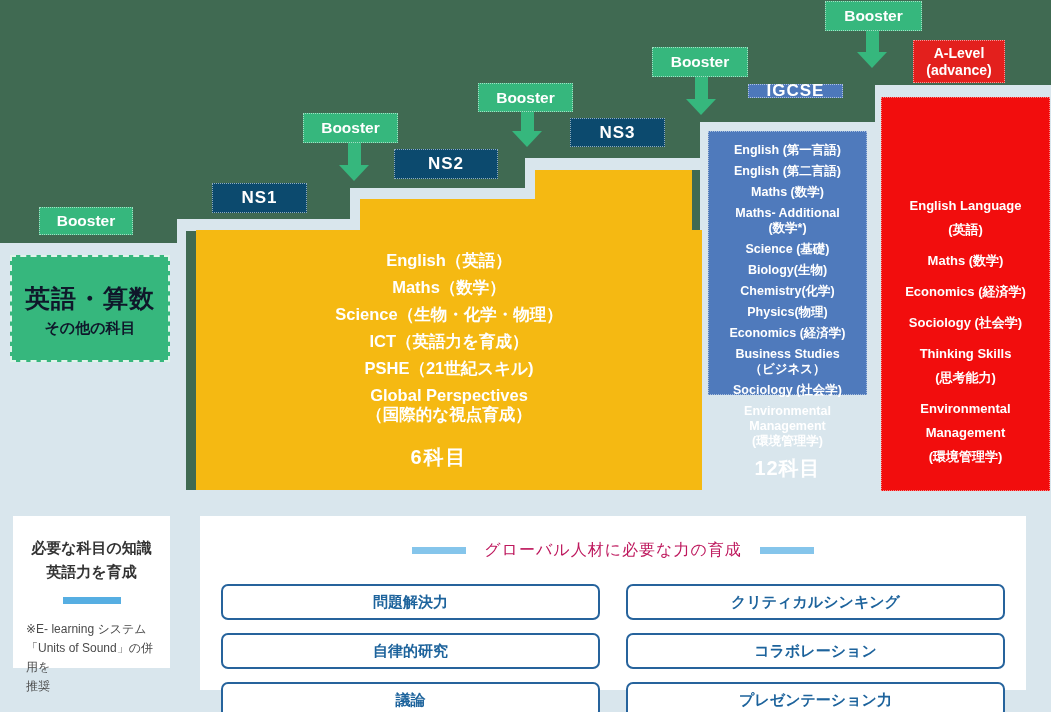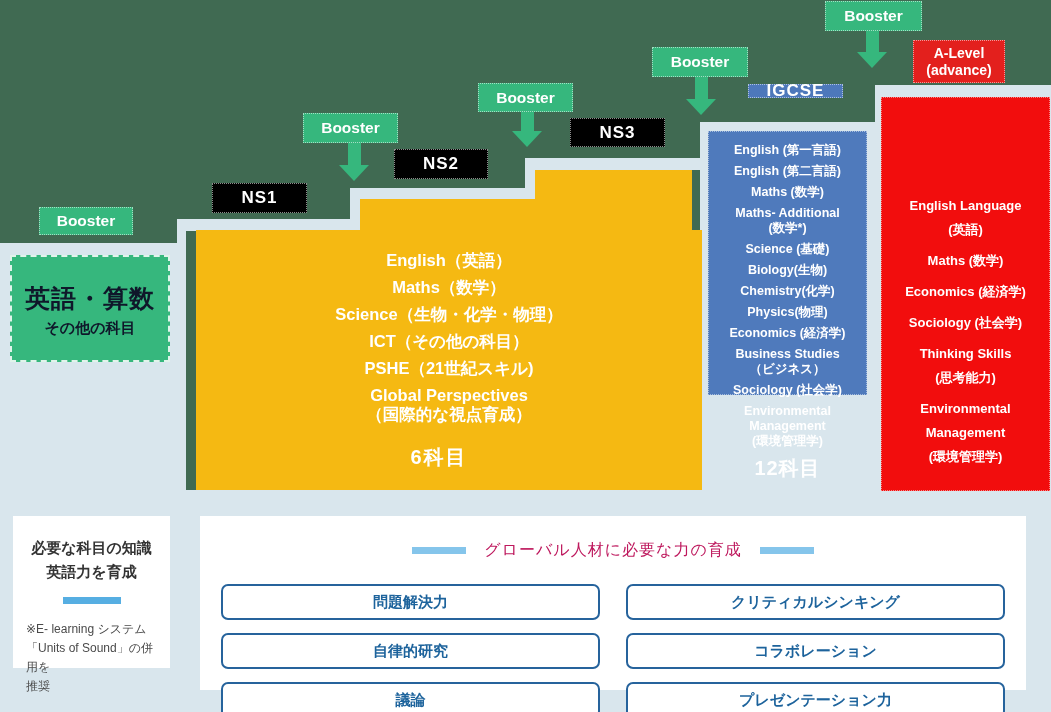--- a/index.html
+++ b/index.html
@@ -30,23 +30,23 @@
 
   
   .tag{display:flex;align-items:center;justify-content:center;color:#fff;font-weight:bold;
        border:1px dotted rgba(255,255,255,.55);}
   .booster{background:#36b77d;font-size:15.5px;}
   .b1{left:39px;top:207px;width:94px;height:28px;}
   .b2{left:303px;top:113px;width:95px;height:30px;}
   .b3{left:478px;top:83px;width:95px;height:29px;}
   .b4{left:652px;top:47px;width:96px;height:30px;}
   .b5{left:825px;top:1px;width:97px;height:30px;}
-  .ns{background:#000000;font-size:17px;letter-spacing:1px;text-align:right;}
+  .ns{background:#0c4a6e;font-size:17px;letter-spacing:1px;text-align:right;}
   .ns1{left:212px;top:183px;width:95px;height:30px;}
-  .ns2{left:394px;top:149px;width:94px;height:30px;}
+  .ns2{left:394px;top:149px;width:104px;height:30px;}
   .ns3{left:570px;top:118px;width:95px;height:29px;}
   .igcse-tag{background:#4d78bb;font-size:17px;letter-spacing:1px;left:748px;top:84px;width:95px;height:14px;}
   .alevel-tag{background:#e3201d;font-size:14px;line-height:17px;text-align:center;
               left:913px;top:40px;width:92px;height:43px;}
 
   
   .arrow{position:absolute;width:30px;}
   .arrow .shaft{margin:0 auto;width:13px;background:#36b77d;}
   .arrow .head{width:0;height:0;border-left:15px solid transparent;border-right:15px solid transparent;
                border-top:16px solid #36b77d;}
@@ -105,21 +105,21 @@
   <div class="abs lb bg-alevel"></div>
 
   <div class="abs orange fill-t2"></div>
   <div class="abs orange fill-t3"></div>
 
   <div class="abs orange block-primary">
 
   <div class="primary-item">English（英語）</div>
       <div class="primary-item">Maths（数学）</div>
       <div class="primary-item">Science（生物・化学・物理）</div>
-      <div class="primary-item">ICT（その他の科目）</div>
+      <div class="primary-item">ICT（英語力を育成）</div>
       <div class="primary-item">PSHE（21世紀スキル)</div>
       <div class="primary-item">Global Perspectives<br>（国際的な視点育成）</div>
     </div>
   <div class="abs block-count" style="left:186px;top:437px;width:506px;text-align:center;color:#fff;">6科目</div>
 
   <div class="abs tag booster b1">Booster</div>
   <div class="abs tag booster b2">Booster</div>
   <div class="abs tag booster b3">Booster</div>
   <div class="abs tag booster b4">Booster</div>
   <div class="abs tag booster b5">Booster</div>

